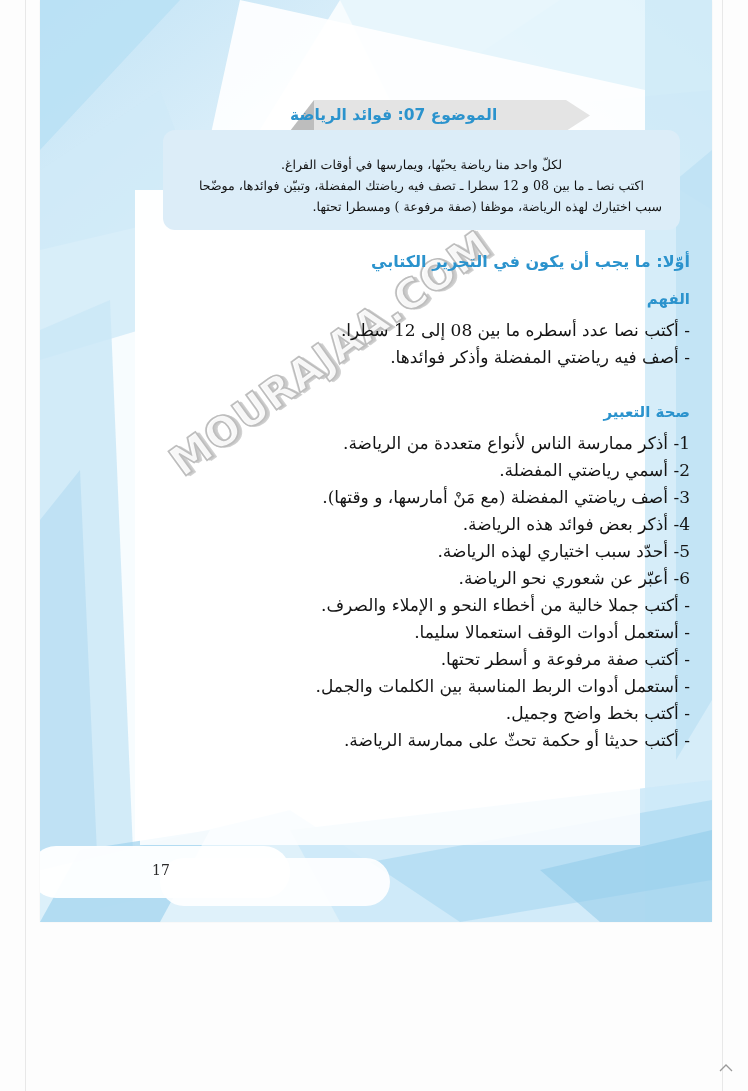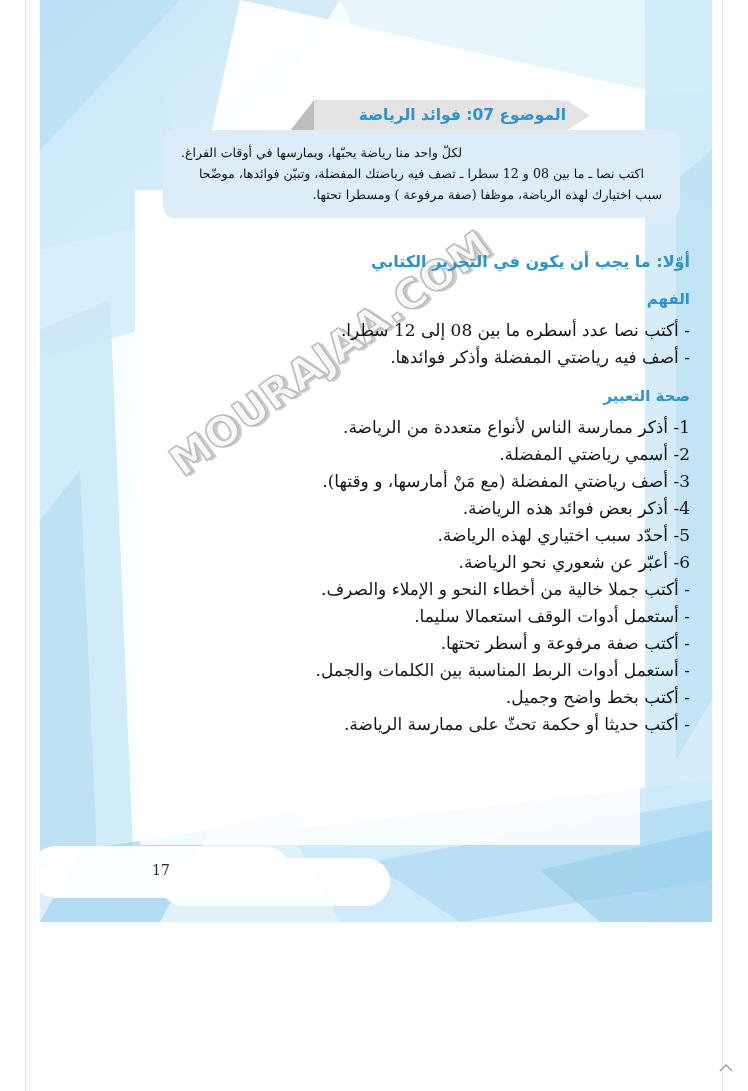--- a/index.html
+++ b/index.html
@@ -57,21 +57,21 @@
     height: 31px;
   }
   .banner-shape { position:absolute; inset:0; }
   .banner-shape svg { display:block; }
   .banner-title {
     position: absolute;
     left: 0; top: 0;
     width: 276px;
     height: 31px;
     line-height: 31px;
-    text-align: right;
+    text-align: left;
     color: #2b93cd;
     font-size: 15.5px;
     font-family: "DejaVu Sans", sans-serif;
     font-weight: 600;
     white-space: nowrap;
     direction: rtl;
   }
 
   
   .intro-box {
@@ -85,21 +85,21 @@
     direction: rtl;
     text-align: center;
   }
   .intro-line {
     color: #121212;
     font-size: 12.6px;
     line-height: 21px;
     font-family: "DejaVu Serif", serif;
     white-space: nowrap;
   }
-  .intro-line.l1 { text-align: left; }
+  .intro-line.l1 { text-align: center; margin-top: 12px; }
   .intro-line.l2 { text-align: center; }
   .intro-line.l3 { text-align: right; }
 
   
   .body-col {
     position: absolute;
     right: 22px;
     top: 250px;
     width: 628px;
     direction: rtl;
@@ -114,21 +114,21 @@
     line-height: 24px;
     margin-bottom: 14px;
     white-space: nowrap;
   }
   .h-sub {
     color: #2b93cd;
     font-size: 15px;
     font-weight: 600;
     font-family: "DejaVu Sans", sans-serif;
     line-height: 22px;
-    margin-top: 14px;
+    margin-top: 30px;
     margin-bottom: 7px;
     white-space: nowrap;
   }
   .h-sub.first { margin-top: 4px; }
 
   .line {
     color: #141414;
     font-size: 17px;
     line-height: 27px;
     font-family: "DejaVu Serif", serif;

